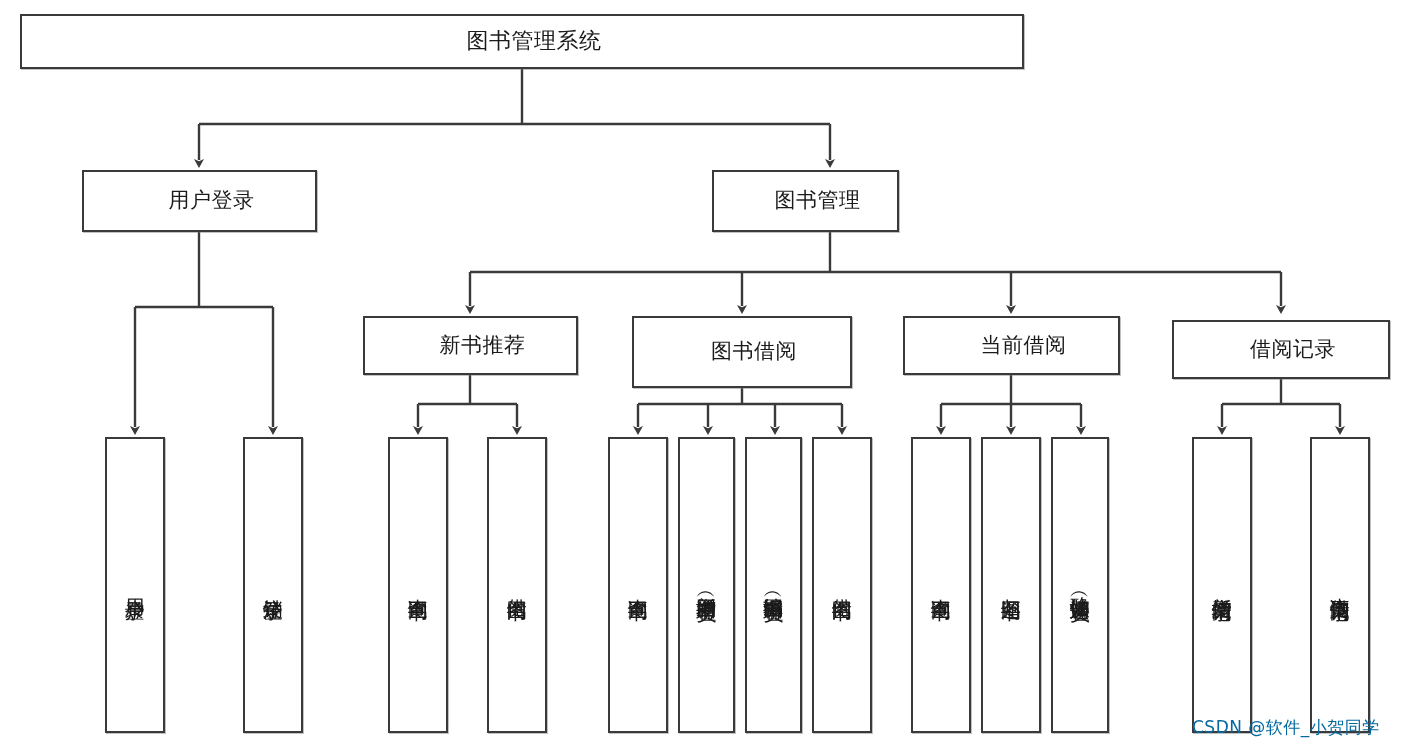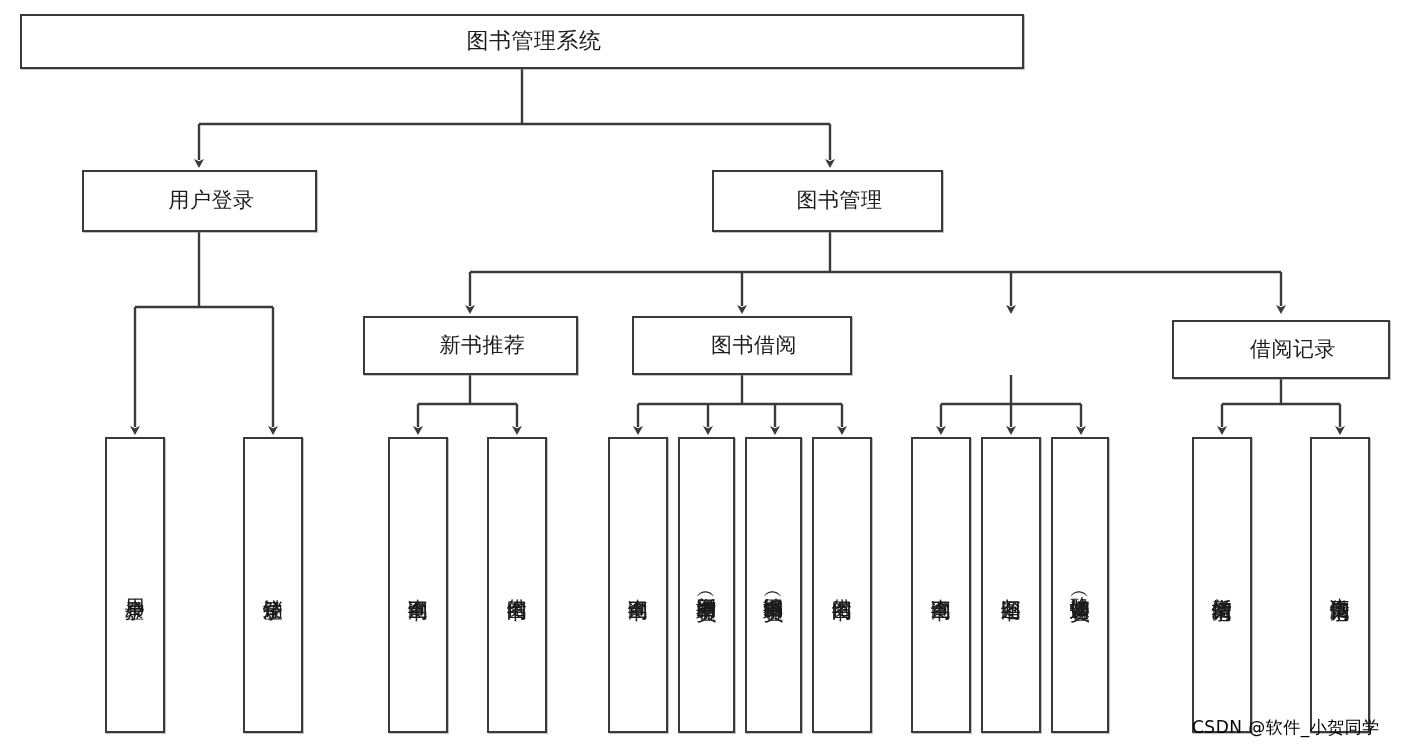--- a/index.html
+++ b/index.html
@@ -53,21 +53,21 @@
     position: absolute;
     left: 0;
     top: 0;
     width: 1405px;
     height: 747px;
     pointer-events: none;
   }
   .watermark {
     position: absolute;
     font-size: 17px;
-    color: #000000;
+    color: #0369a1;
     letter-spacing: 0.5px;
     white-space: nowrap;
   }
 </style>
 </head>
 <body>
 
 <div id="canvas">
 
   <svg class="links" viewBox="0 0 1405 747">
@@ -120,29 +120,32 @@
     </g>
   </svg>
 
   <div class="node node-h node-root" style="left:20px; top:14px; width:1004px; height:55px;">
     <span>图书管理系统</span>
   </div>
 
   <div class="node node-h" style="left:82px; top:170px; width:235px; height:62px;">
     <span>用户登录</span>
   </div>
-  <div class="node node-h" style="left:712px; top:170px; width:231px; height:62px;">
+  <div class="node node-h" style="left:712px; top:170px; width:187px; height:62px;">
     <span>图书管理</span>
   </div>
 
   <div class="node node-h" style="left:363px; top:316px; width:215px; height:59px;text-align:center;">
     <span>新书推荐</span>
   </div>
-  <div class="node node-h" style="left:632px; top:316px; width:220px; height:59px;">
+  <div class="node node-h" style="left:632px; top:316px; width:220px; height:72px;">
     <span>图书借阅</span>
+  </div>
+  <div class="node node-h" style="left:903px; top:316px; width:217px; height:59px;">
+    <span>当前借阅</span>
   </div>
   <div class="node node-h" style="left:1172px; top:320px; width:218px; height:59px;">
     <span>借阅记录</span>
   </div>
 
   <div class="node node-v" style="left:105px; top:437px; width:60px; height:296px;">
     <span>用户登录</span>
   </div>
   <div class="node node-v" style="left:243px; top:437px; width:60px; height:296px;">
     <span>注销登录</span>

